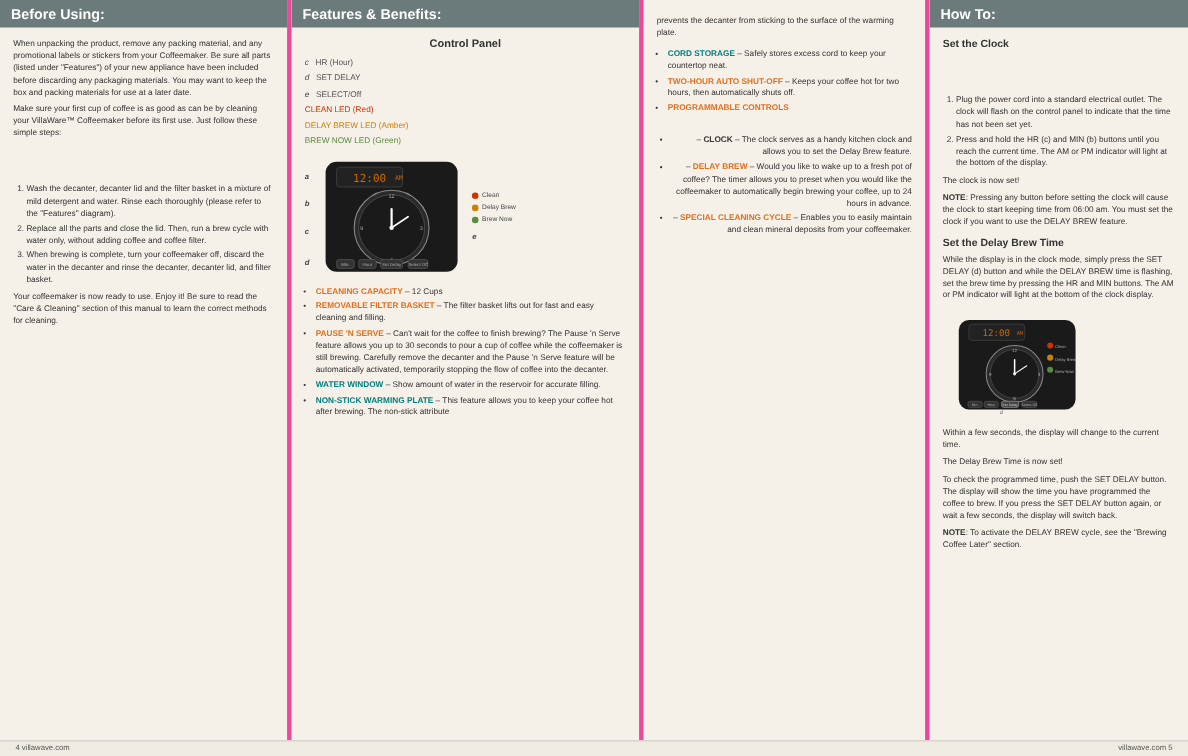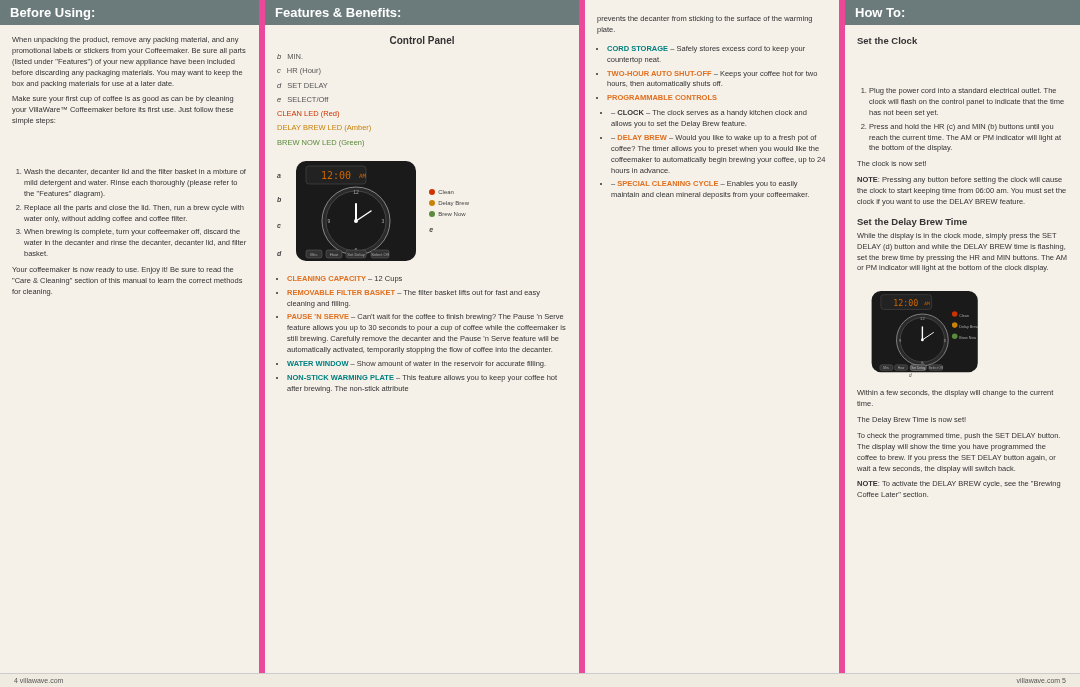--- a/index.html
+++ b/index.html
@@ -16,21 +16,21 @@
     .page {
       display: flex;
       flex-direction: row;
       height: 100%;
       background: #f5f0e8;
       padding: 0;
     }
     .column {
       padding: 14px 12px;
       flex: 1;
-      border-right: 6px solid #ec4899;
+      border-right: 4px solid #ec4899;
       overflow: hidden;
     }
     .column:last-child { border-right: none; }
     .section-header {
       background: #6b7a7a;
       color: white;
       font-size: 13px;
       font-weight: bold;
       padding: 5px 10px;
       margin: -14px -12px 10px -12px;
@@ -170,21 +170,20 @@
     </ol>
     <p>Your coffeemaker is now ready to use. Enjoy it! Be sure to read the "Care &amp; Cleaning" section of this manual to learn the correct methods for cleaning.</p>
   </div>
 
   <div class="column col2">
     <div class="section-header">Features &amp; Benefits:</div>
 
     <h2 class="sub-title">Control Panel</h2>
 
     <ul class="control-panel-list">
-      <li><span class="letter">b</span> MIN.</li>
       <li><span class="letter">c</span> HR (Hour)</li>
       <li><span class="letter">d</span> SET DELAY</li>
       <li><span class="letter">e</span> SELECT/Off</li>
       <li style="color:#cc3300;">CLEAN LED (Red)</li>
       <li style="color:#c8820a;">DELAY BREW LED (Amber)</li>
       <li style="color:#5a8a3c;">BREW NOW LED (Green)</li>
     </ul>
 
     <div class="clock-container">
 
@@ -255,21 +254,21 @@
   </div>
 
   <div class="column col3">
     <div style="margin-bottom:8px;">
       <p>prevents the decanter from sticking to the surface of the warming plate.</p>
     </div>
     <ul style="list-style:disc;padding-left:10px;">
       <li><span class="teal-bold">CORD STORAGE</span> – Safely stores excess cord to keep your countertop neat.</li>
       <li><span class="orange-bold">TWO-HOUR AUTO SHUT-OFF</span> – Keeps your coffee hot for two hours, then automatically shuts off.</li>
       <li><span class="orange-bold">PROGRAMMABLE CONTROLS</span>
-        <ul style="list-style:none;padding-left:4px;margin-top:4px;">
+        <ul style="list-style:none;padding-left:4px;margin-top:18px;text-align:right;">
           <li>– <span style="font-weight:bold;">CLOCK</span> – The clock serves as a handy kitchen clock and allows you to set the Delay Brew feature.</li>
           <li>– <span class="orange-bold">DELAY BREW</span> – Would you like to wake up to a fresh pot of coffee? The timer allows you to preset when you would like the coffeemaker to automatically begin brewing your coffee, up to 24 hours in advance.</li>
           <li>– <span class="orange-bold">SPECIAL CLEANING CYCLE</span> – Enables you to easily maintain and clean mineral deposits from your coffeemaker.</li>
         </ul>
       </li>
     </ul>
   </div>
 
   <div class="column col4">
     <div class="section-header">How To:</div>

